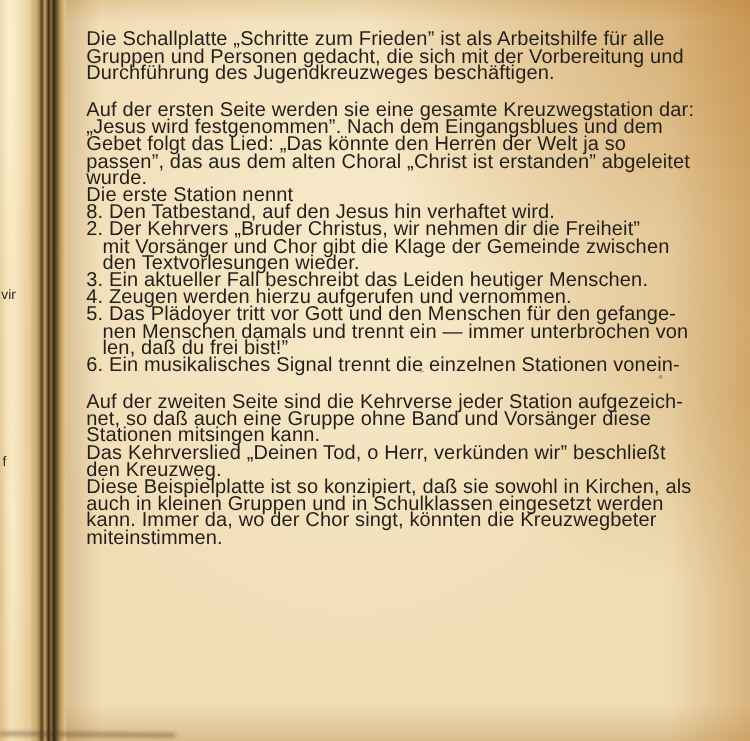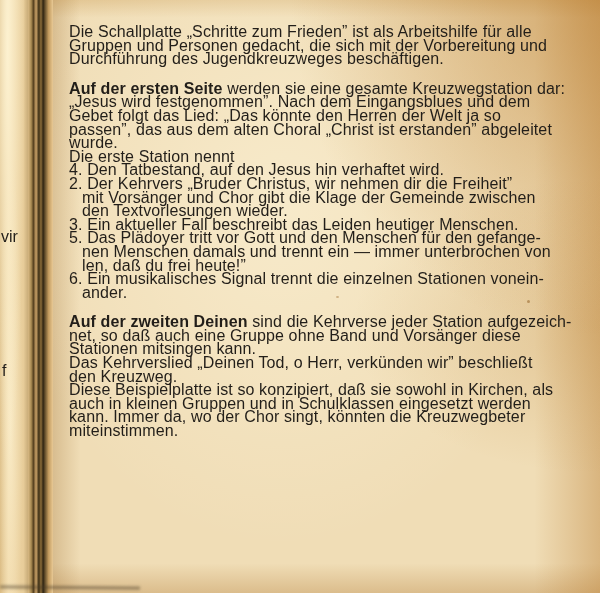--- a/index.html
+++ b/index.html
@@ -42,24 +42,24 @@
   }
   .text-column{
     position:absolute;left:69px;top:25px;width:400px;
     color:var(--ink,#221e19);
     font-size:16px;line-height:13.6px;letter-spacing:.12px;
   }
   .block{margin:0 0 16px 0;}
   .block:last-child{margin-bottom:0;}
   .line{white-space:nowrap;}
   .line.cont{padding-left:13px;}
-  .bold{font-weight:bold;}
+  .bold{font-weight:normal;}
   .marginalia{
     position:absolute;color:var(--ink,#221e19);
-    font-size:16px;line-height:11px;
+    font-size:11px;line-height:11px;
   }
   .frag-1{left:1px;top:231px;}
   .frag-2{left:2px;top:365px;}
   .smudge{
     position:absolute;left:0;top:586px;width:140px;height:3px;
     background:rgba(70,58,35,.5);filter:blur(1.5px);transform:rotate(.5deg);
   }
   .speck-a{position:absolute;left:527px;top:300px;width:3px;height:3px;border-radius:50%;background:rgba(150,100,40,.55);}
   .speck-b{position:absolute;left:336px;top:296px;width:3px;height:2px;border-radius:50%;background:rgba(160,110,50,.45);}
 </style>
@@ -79,33 +79,33 @@
       <div class="line"><span>Gruppen und Personen gedacht, die sich mit der Vorbereitung und</span></div>
       <div class="line"><span>Durchführung des Jugendkreuzweges beschäftigen.</span></div>
     </div>
     <div class="block">
       <div class="line"><span class="bold">Auf der ersten Seite</span><span> werden sie eine gesamte Kreuzwegstation dar:</span></div>
       <div class="line"><span>„Jesus wird festgenommen”. Nach dem Eingangsblues und dem</span></div>
       <div class="line"><span>Gebet folgt das Lied: „Das könnte den Herren der Welt ja so</span></div>
       <div class="line"><span>passen”, das aus dem alten Choral „Christ ist erstanden” abgeleitet</span></div>
       <div class="line"><span>wurde.</span></div>
       <div class="line"><span>Die erste Station nennt</span></div>
-      <div class="line"><span>4. Den Tatbestand, auf den Jesus hin verhaftet wird.</span></div>
+      <div class="line"><span>8. Den Tatbestand, auf den Jesus hin verhaftet wird.</span></div>
       <div class="line"><span>2. Der Kehrvers „Bruder Christus, wir nehmen dir die Freiheit”</span></div>
       <div class="line cont"><span>mit Vorsänger und Chor gibt die Klage der Gemeinde zwischen</span></div>
       <div class="line cont"><span>den Textvorlesungen wieder.</span></div>
       <div class="line"><span>3. Ein aktueller Fall beschreibt das Leiden heutiger Menschen.</span></div>
+      <div class="line"><span>4. Zeugen werden hierzu aufgerufen und vernommen.</span></div>
       <div class="line"><span>5. Das Plädoyer tritt vor Gott und den Menschen für den gefange-</span></div>
       <div class="line cont"><span>nen Menschen damals und trennt ein — immer unterbrochen von</span></div>
-      <div class="line cont"><span>len, daß du frei heute!”</span></div>
+      <div class="line cont"><span>len, daß du frei bist!”</span></div>
       <div class="line"><span>6. Ein musikalisches Signal trennt die einzelnen Stationen vonein-</span></div>
-      <div class="line cont"><span>ander.</span></div>
     </div>
     <div class="block">
-      <div class="line"><span class="bold">Auf der zweiten Deinen</span><span> sind die Kehrverse jeder Station aufgezeich-</span></div>
+      <div class="line"><span class="bold">Auf der zweiten Seite</span><span> sind die Kehrverse jeder Station aufgezeich-</span></div>
       <div class="line"><span>net, so daß auch eine Gruppe ohne Band und Vorsänger diese</span></div>
       <div class="line"><span>Stationen mitsingen kann.</span></div>
       <div class="line"><span>Das Kehrverslied „Deinen Tod, o Herr, verkünden wir” beschließt</span></div>
       <div class="line"><span>den Kreuzweg.</span></div>
       <div class="line"><span>Diese Beispielplatte ist so konzipiert, daß sie sowohl in Kirchen, als</span></div>
       <div class="line"><span>auch in kleinen Gruppen und in Schulklassen eingesetzt werden</span></div>
       <div class="line"><span>kann. Immer da, wo der Chor singt, könnten die Kreuzwegbeter</span></div>
       <div class="line"><span>miteinstimmen.</span></div>
     </div>
   </div>

